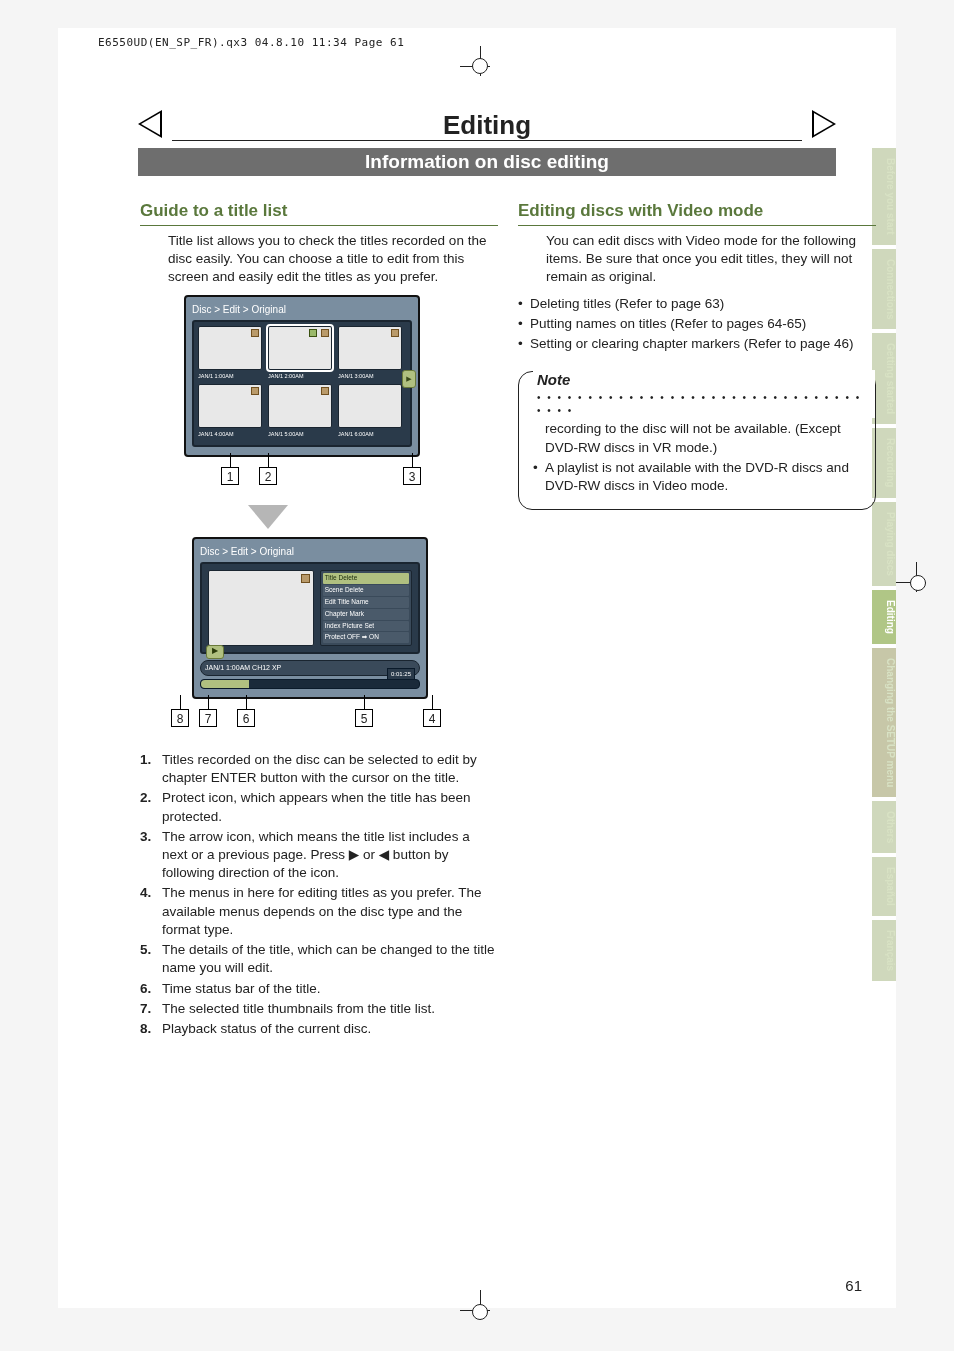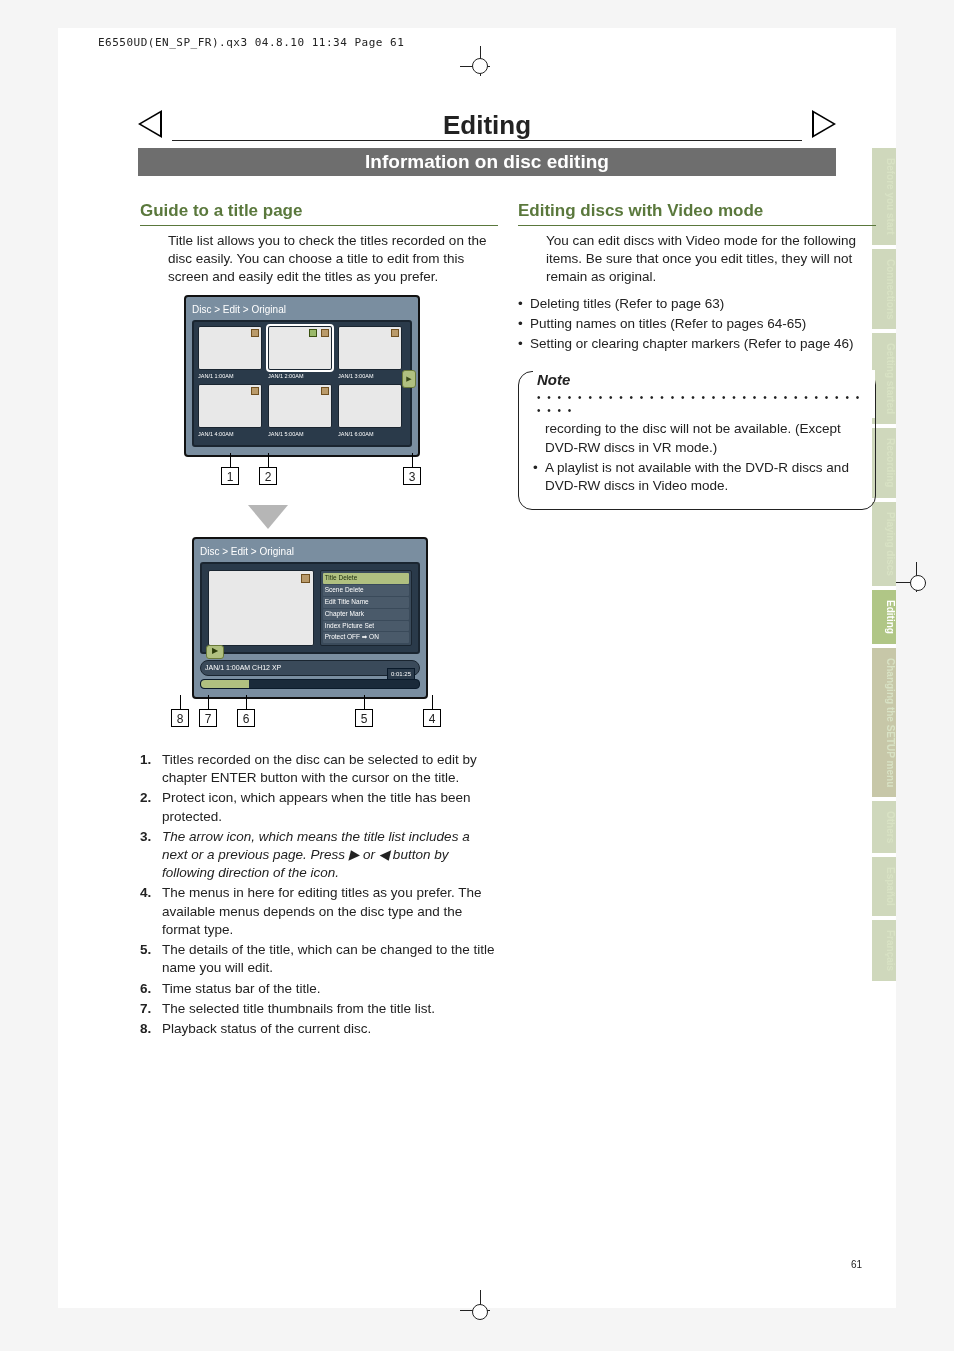--- a/index.html
+++ b/index.html
@@ -362,24 +362,24 @@
   .progress-fill { width:22%; height:100%; background:#b0c080; border-radius:4px 0 0 4px; }
   .progress-time {
     position:absolute; right:4px; top:-12px;
     font-size:6px; color:#fff; background:#2a3a4a; padding:1px 3px; border:1px solid #0a1a2a;
   }
 
   .callouts2 { position: relative; height: 34px; margin-top: 4px; }
 
   .page-num {
     position: absolute;
-    right: 34px; bottom: 38px;
-    font-size: 10px;
-  }
-  .arrow-glyph { font-family: Arial; font-style: italic; }
+    right: 34px; bottom: 14px;
+    font-size: 15px;
+  }
+  .arrow-glyph { font-family: Arial; }
 </style>
 </head>
 <body>
 
 <div class="page">
   <div class="crop-bar">E6550UD(EN_SP_FR).qx3  04.8.10  11:34  Page 61</div>
   <div class="crop-glyph"></div>
   <div class="crop-circle"></div>
   <div class="crop-right"></div>
   <div class="crop-right-circle"></div>
@@ -402,21 +402,21 @@
     <div class="tab">Recording</div>
     <div class="tab">Playing discs</div>
     <div class="tab active">Editing</div>
     <div class="tab dark">Changing the SETUP menu</div>
     <div class="tab">Others</div>
     <div class="tab es">Español</div>
     <div class="tab es">Français</div>
   </div>
 
   <div class="col left">
-    <div class="h2">Guide to a title page</div>
+    <div class="h2">Guide to a title list</div>
     <div class="hr"></div>
     <div class="para">Title list allows you to check the titles recorded on the disc easily. You can choose a title to edit from this screen and easily edit the titles as you prefer.</div>
 
     <div class="gfx1">
       <div class="screen">
         <div class="screen-title">Disc &gt; Edit &gt; Original</div>
         <div class="thumb-area">
           <div class="thumb-row">
             <div class="thumb">
                 <div class="mini"></div>

